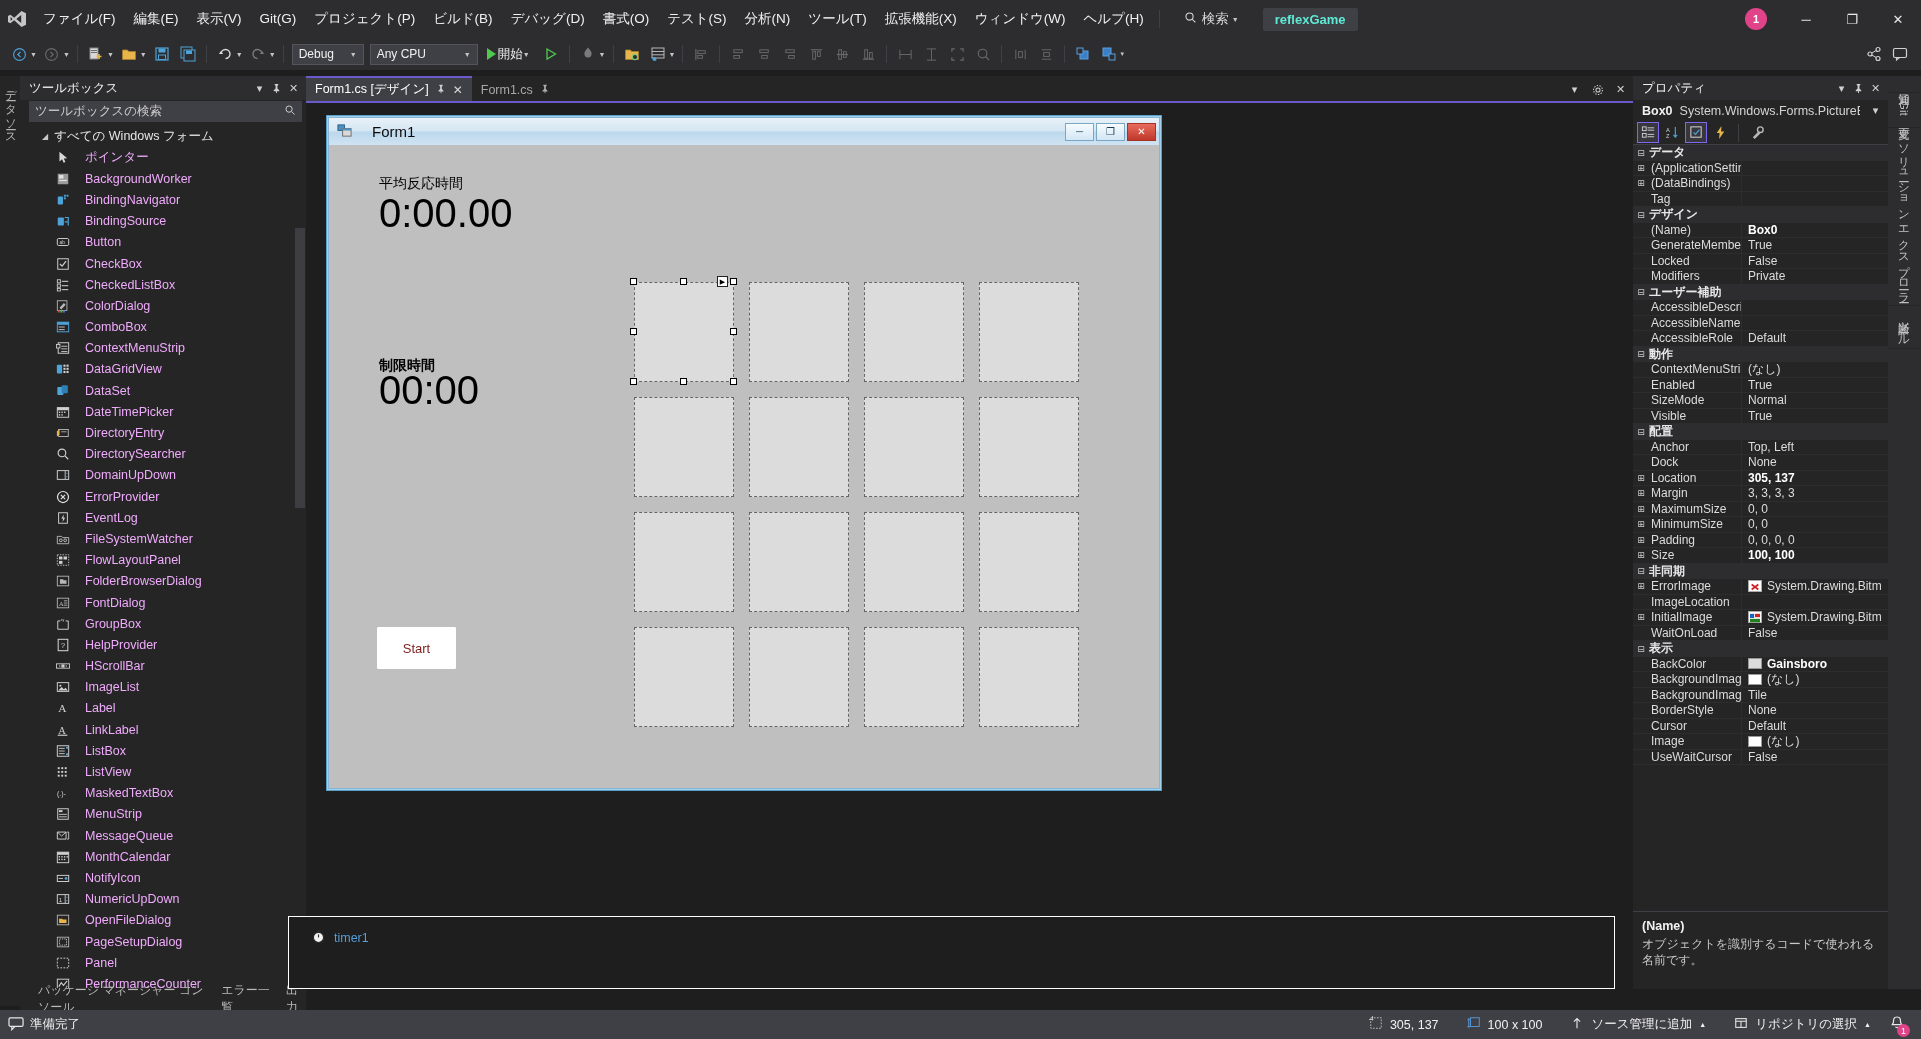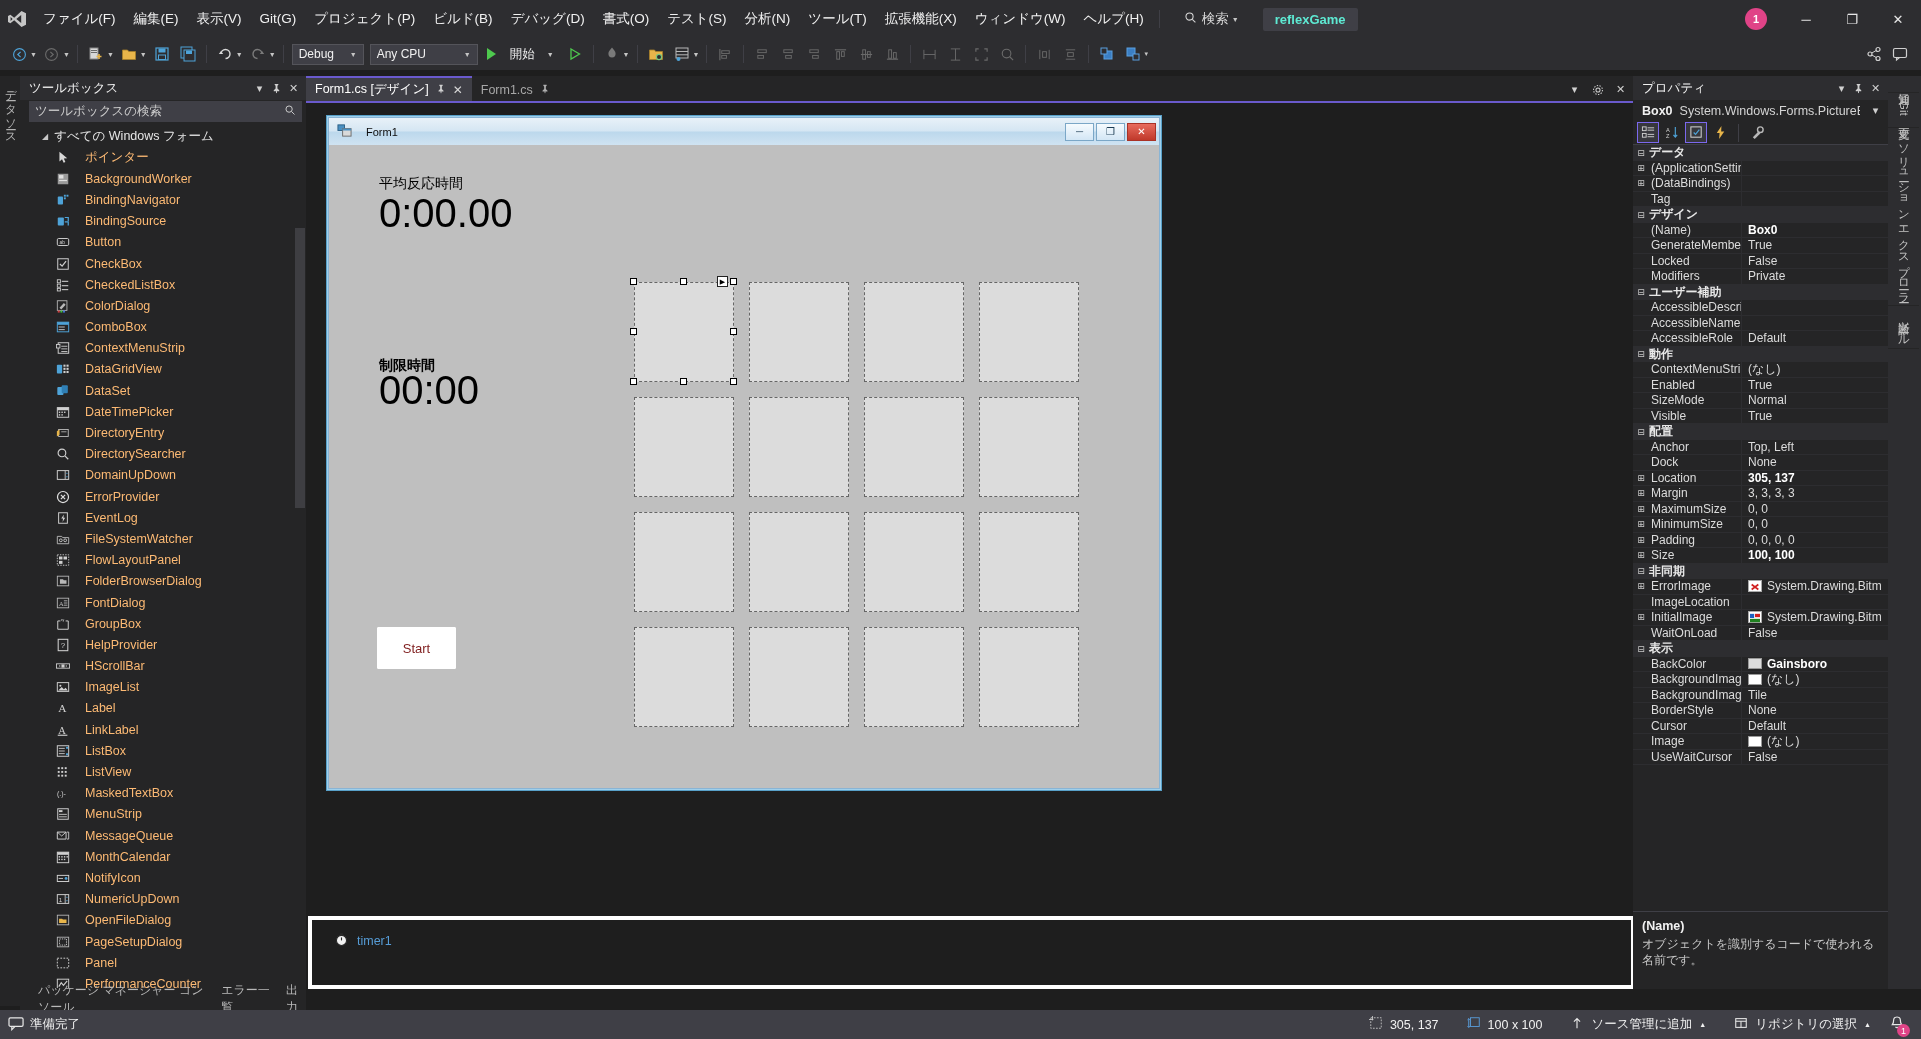--- a/index.html
+++ b/index.html
@@ -64,21 +64,21 @@
   .tb-sep { width: 1px; height: 18px; background: #3f3f46; margin: 0 5px; }
   .tb-caret { font-size: 7px; color: #c5c5c5; margin-left: -2px; margin-right: 2px; }
   .combo {
     height: 21px; background: #3f3f46; border: 1px solid #54545a; color: #f1f1f1;
     font-size: 12px; display: flex; align-items: center; padding: 0 6px;
     margin: 0 3px; justify-content: space-between;
   }
   .combo .cv { white-space: nowrap; }
   .combo .ar { font-size: 7px; color: #c5c5c5; margin-left: 10px; }
   .run-btn {
-    display: flex; align-items: center; gap: 14px; padding: 0 6px; height: 24px;
+    display: flex; align-items: center; gap: 2px; padding: 0 6px; height: 24px;
     font-size: 12.5px; color: #f1f1f1;
   }
   .tri { width: 0; height: 0; border-left: 9px solid #4ec94e; border-top: 6px solid transparent; border-bottom: 6px solid transparent; }
   .toolbar-right { position: absolute; right: 8px; display: flex; align-items: center; }
 
   
   .left-vtabs {
     position: absolute; left: 0; top: 76px; width: 20px; height: 930px;
     background: #252526;
   }
@@ -108,21 +108,21 @@
     padding: 0 5px; font-size: 12.5px; color: #cdcdcd;
   }
   .tb-search .sv { flex: 1; }
   .tbx-list { flex: 1; overflow: hidden; padding-top: 3px; }
   .tbx-group {
     display: flex; align-items: center; gap: 6px; height: 21px;
     padding-left: 22px; font-size: 12.5px; color: #e6e6e6;
   }
   .tbx-row {
     display: flex; align-items: center; height: 21.2px;
-    padding-left: 35px; font-size: 12.5px; color: #fdba74; cursor: default;
+    padding-left: 35px; font-size: 12.5px; color: #f0abfc; cursor: default;
   }
   .tbx-ico {
     width: 16px; height: 16px; margin-right: 14px; flex: 0 0 16px;
     display: flex; align-items: center; justify-content: center;
   }
   .tbx-scroll {
     position: absolute; right: 1px; top: 104px; width: 10px; height: 280px;
     background: #3e3e42;
   }
   .tbx-trough { position: absolute; right: 0; top: 48px; width: 12px; bottom: 34px; background: #252526; }
@@ -159,21 +159,21 @@
   }
   .form-window {
     position: absolute; left: 21px; top: 13px; width: 834px; height: 674px;
     background: #9fd0ec; padding: 1px;
     box-shadow: 0 0 0 1px #58a0c8;
   }
   .form-titlebar {
     height: 28px; background: linear-gradient(to bottom, #e8f1f8 0%, #d5e6f3 48%, #bcd8ec 52%, #cfe3f2 100%);
     display: flex; align-items: center; padding: 0 3px 0 8px; border: 1px solid #8ab4d4; border-bottom: none;
   }
-  .form-title-text { font-size: 11px; color: #0c0c0c; margin-left: 14px; flex: 1; }
+  .form-title-text { font-size: 15px; color: #0c0c0c; margin-left: 20px; flex: 1; }
   .fbtn {
     width: 29px; height: 18px; margin-left: 2px; border: 1px solid #7ba7c7;
     background: linear-gradient(to bottom,#f6fbfe,#d3e6f5);
     display: flex; align-items: center; justify-content: center; font-size: 10px; color: #1c3c54;
   }
   .fbtn.close { background: linear-gradient(to bottom,#e86b5d,#c0392b); border-color: #a93226; color: #fff; }
   .form-body {
     position: relative; height: calc(100% - 28px);
     background: #bfbfbf; border: 1px solid #8ab4d4; border-top: none;
   }
@@ -193,22 +193,22 @@
   .sel-arrow {
     position: absolute; width: 11px; height: 11px; background: #fff; border: 1px solid #222;
     display: flex; align-items: center; justify-content: center; font-size: 7px; color: #000;
   }
 
   
   .tray-split {
     position: absolute; left: 306px; top: 911px; width: 1327px; height: 5px; background: #1e1e1e;
   }
   .tray {
-    position: absolute; left: 308px; top: 916px; width: 1327px; height: 73px;
-    background: #1e1e1e; border: 4px solid #ffffff;
+    position: absolute; left: 288px; top: 916px; width: 1327px; height: 73px;
+    background: #1e1e1e; border: 1px solid #ffffff;
     display: flex; align-items: flex-start; padding: 12px 0 0 22px;
   }
   .tray-item { display: flex; align-items: center; gap: 8px; font-size: 12.5px; color: #569cd6; }
 
   
   .props {
     position: absolute; left: 1633px; top: 76px; width: 255px; height: 913px;
     background: #252526; display: flex; flex-direction: column;
   }
   .props-obj {

